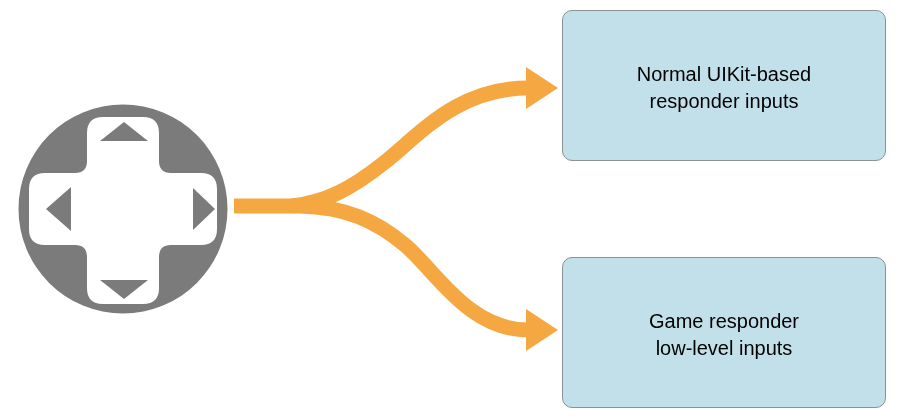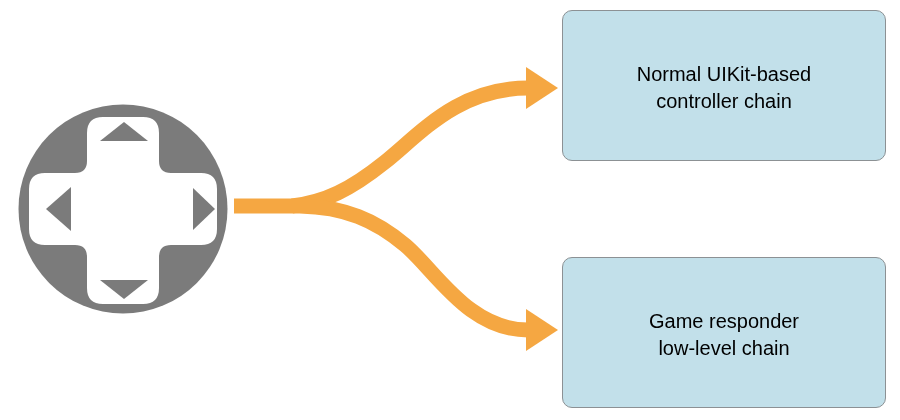--- a/index.html
+++ b/index.html
@@ -92,21 +92,21 @@
     <g>
       <path d="M 292 206 C 325 202, 350 190, 385 162 C 420 134, 458 88, 528 88" fill="none" stroke-width="15" stroke="#F5A742"></path>
       <path d="M 234 206 L 300 206 C 345 207, 375 220, 405 245 C 435 270, 468 330, 528 330" fill="none" stroke-width="15" stroke="#F5A742"></path>
       <polygon points="558,88 526,67 526,109" fill="#F5A742"></polygon>
       <polygon points="558,330 526,309 526,351" fill="#F5A742"></polygon>
     </g>
   </svg>
 
   <div class="node node-top">
     <div class="line">Normal UIKit-based</div>
-    <div class="line">controller chain</div>
+    <div class="line">responder inputs</div>
   </div>
 
   <div class="node node-bottom">
     <div class="line">Game responder</div>
-    <div class="line">low-level chain</div>
+    <div class="line">low-level inputs</div>
   </div>
 
 </div>
 
 </body></html>

